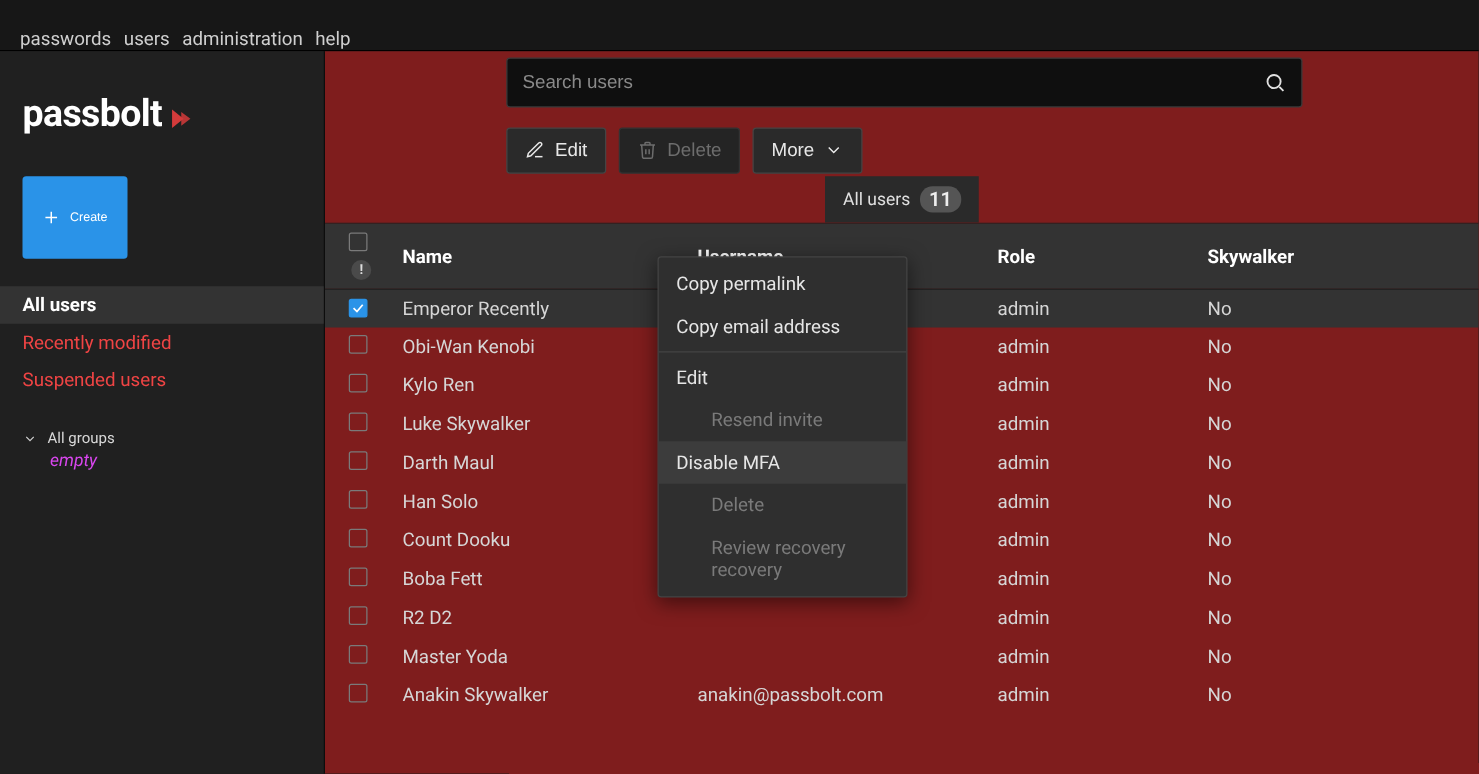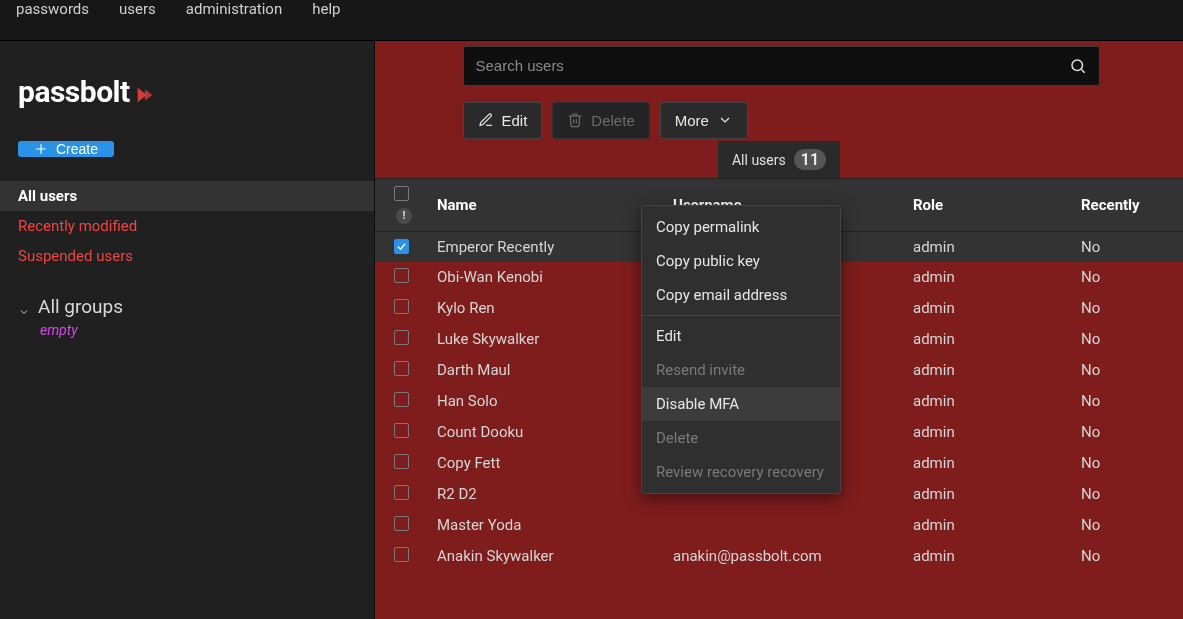--- a/index.html
+++ b/index.html
@@ -7,40 +7,40 @@
     width: 1183px;
     height: 619px;
     overflow: hidden;
     font-family: -apple-system, BlinkMacSystemFont, "Segoe UI", Roboto, "Helvetica Neue", Arial, sans-serif;
     background: #1c1c1c;
     color: #e0e0e0;
     font-size: 14px;
   }
   .topnav {
     display: flex;
-    align-items: flex-start;
+    align-items: flex-end;
     height: 40px;
     padding: 0 16px;
     background: #171717;
-    gap: 30px;
+    gap: 10px;
   }
   .topnav a {
     color: #cfcfcf;
     text-decoration: none;
     font-size: 15px;
     cursor: pointer;
   }
   .app-body {
     display: flex;
     height: calc(619px - 40px);
     border-top: 1px solid #000;
   }
   
   .sidebar {
-    width: 375px;
+    width: 260px;
     background: #202020;
     display: flex;
     flex-direction: column;
     border-right: 1px solid #0d0d0d;
   }
   .logo-row {
     display: flex;
     align-items: center;
     height: 100px;
     padding: 0 18px;
@@ -59,39 +59,39 @@
   }
   .create-row { padding: 0 18px 22px; }
   .create-btn {
     display: inline-flex;
     align-items: center;
     gap: 8px;
     background: #2a93e8;
     color: #fff;
     border: none;
     border-radius: 3px;
-    padding: 0 16px;
-    font-size: 14px;
+    padding: 26px 16px;
+    font-size: 10px;
     cursor: pointer;
   }
   .plus-icon { width: 14px; height: 14px; stroke:#fff; stroke-width:2; fill:none; }
   .nav-list { }
   .nav-item {
     padding: 6px 18px;
     font-size: 15px;
     cursor: pointer;
     color: #ef4444;
   }
   .nav-item.active {
     background: #333;
     font-weight: 700;
     color: #fff;
   }
   .groups-section { padding: 14px 18px; }
-  .groups-header { display:flex; align-items:flex-end; gap:8px; cursor:pointer; font-size:19px; color:#d8d8d8;}
+  .groups-header { display:flex; align-items:flex-end; gap:8px; cursor:pointer; font-size:12px; color:#d8d8d8;}
   .groups-empty { font-style: italic; color:#d946ef; padding-left:22px; margin-top:4px;}
   .chev { width:12px; height:12px; stroke:#cfcfcf; stroke-width:2; fill:none; }
 
   
   .main {
     flex: 1;
     display: flex;
     flex-direction: column;
     background: #7f1d1d;
     align-items: center;
@@ -207,21 +207,21 @@
     box-shadow: 0 4px 16px rgba(0,0,0,0.5);
     z-index: 50;
     padding: 4px 0;
   }
   .context-menu .mi {
     padding: 8px 14px;
     font-size:15px;
     color:#e6e6e6;
     cursor:pointer;
   }
-  .context-menu .mi.disabled { color:#7a7a7a; cursor:default;}
+  .context-menu .mi.disabled { color:#7a7a7a; cursor:default;margin-left:28px;}
   .context-menu .mi.hover { background:#3c3c3c; }
   .context-menu hr { border:none; border-top:1px solid #444; margin:3px 0;}
 </style>
 </head>
 <body>
 
 <div class="topnav">
   <a>passwords</a>
   <a>users</a>
   <a>administration</a>
@@ -318,21 +318,21 @@
         </colgroup>
         <thead>
           <tr>
             <th class="col-check">
               <span class="chk"></span>
               <span class="warn-dot">!</span>
             </th>
             <th>Name</th>
             <th>Username</th>
             <th>Role</th>
-            <th>Recently</th>
+            <th>Skywalker</th>
           </tr>
         </thead>
         <tbody id="users-tbody">
             <tr class="selected">
               <td class="col-check"><span class="chk checked">
                   <svg viewBox="0 0 24 24">
                     <polyline points="4 12 10 18 20 6"></polyline>
                   </svg>
                 </span></td>
               <td>Emperor Recently</td>
@@ -377,21 +377,21 @@
             </tr>
             <tr>
               <td class="col-check"><span class="chk"></span></td>
               <td>Count Dooku</td>
               <td></td>
               <td>admin</td>
               <td>No</td>
             </tr>
             <tr>
               <td class="col-check"><span class="chk"></span></td>
-              <td>Copy Fett</td>
+              <td>Boba Fett</td>
               <td></td>
               <td>admin</td>
               <td>No</td>
             </tr>
             <tr>
               <td class="col-check"><span class="chk"></span></td>
               <td>R2 D2</td>
               <td></td>
               <td>admin</td>
               <td>No</td>
@@ -408,21 +408,20 @@
               <td>Anakin Skywalker</td>
               <td>anakin@passbolt.com</td>
               <td>admin</td>
               <td>No</td>
             </tr>
           </tbody>
       </table>
 
       <div class="context-menu" id="context-menu">
           <div class="mi">Copy permalink</div>
-          <div class="mi">Copy public key</div>
           <div class="mi">Copy email address</div>
           <hr>
           <div class="mi">Edit</div>
           <div class="mi disabled">Resend invite</div>
           <div class="mi hover">Disable MFA</div>
           <div class="mi disabled">Delete</div>
           <div class="mi disabled">Review recovery recovery</div>
         </div>
     </div>
   </div>

